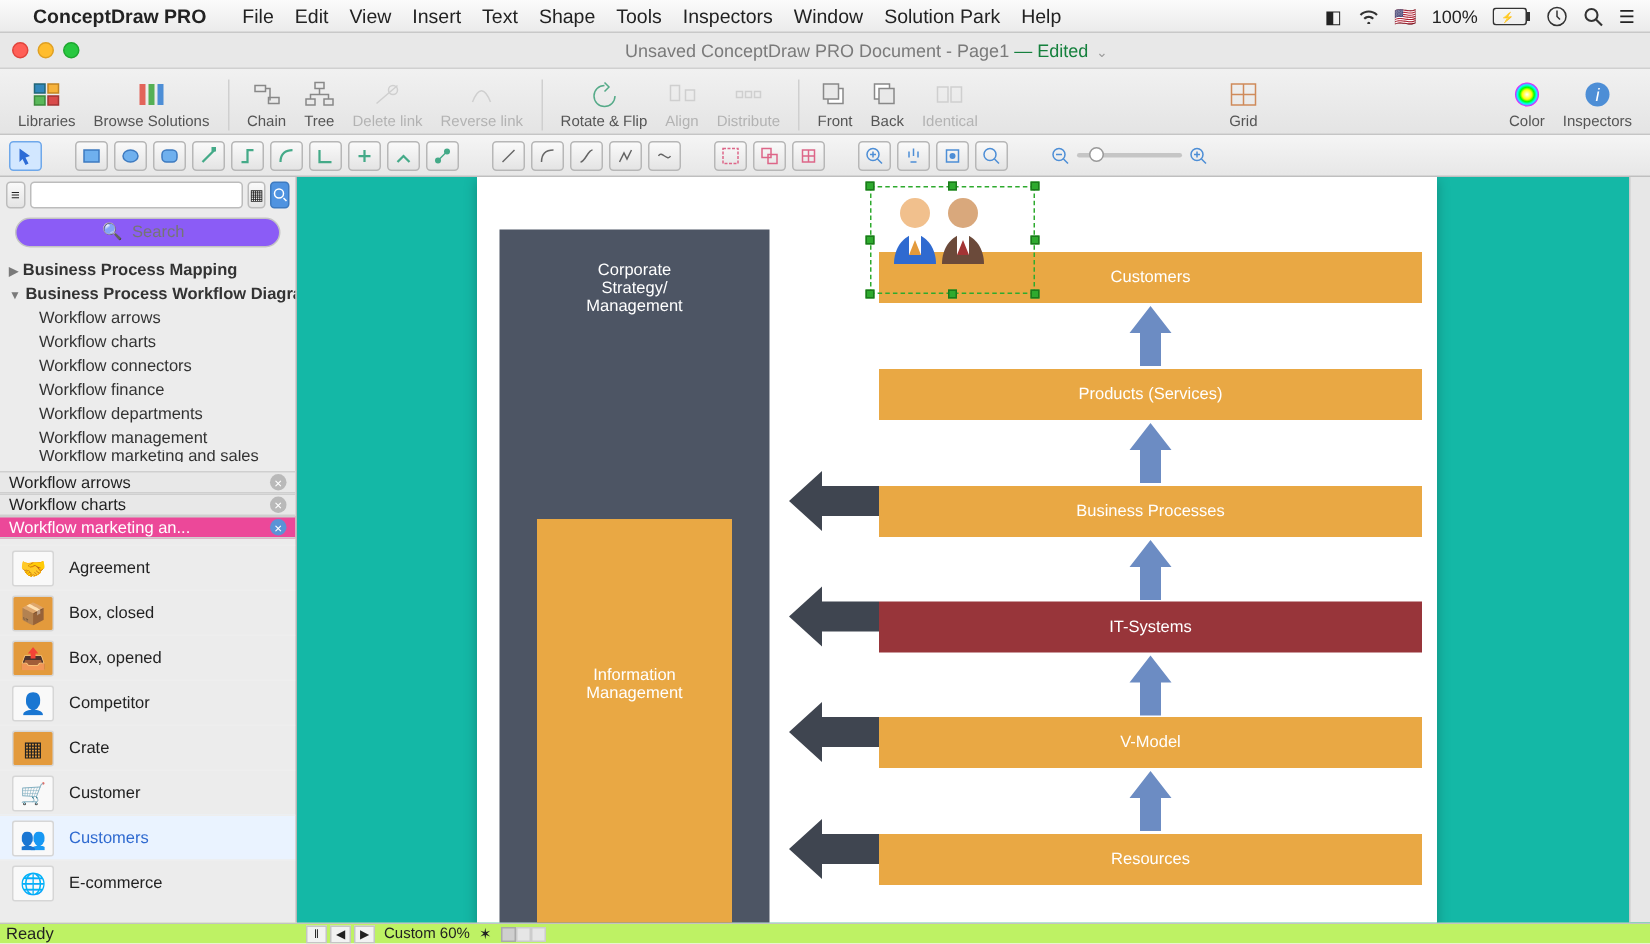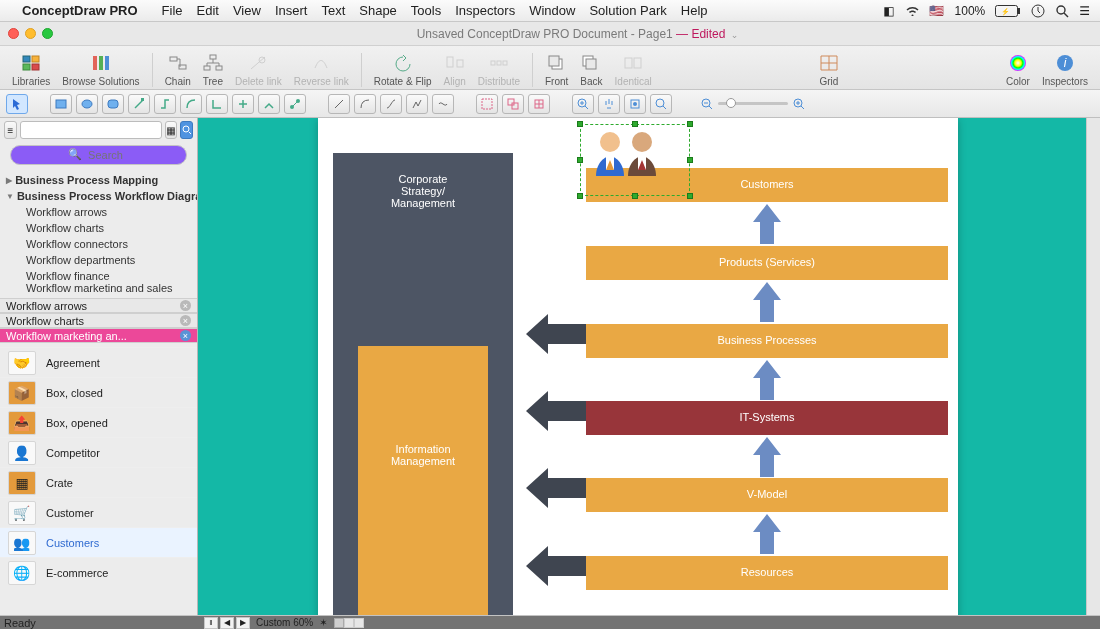--- a/index.html
+++ b/index.html
@@ -14,21 +14,21 @@
 .mac-menu .right span{display:inline-flex;align-items:center;}
 
 
 .titlebar{height:24px;display:flex;align-items:center;padding:0 8px;background:#e8e8e8;border-bottom:1px solid #d0d0d0;font-size:12px;}
 .traffic{display:flex;gap:6px;margin-right:10px;}
 .traffic .dot{width:11px;height:11px;border-radius:50%;}
 .dot.red{background:#ff5f57;border:1px solid #e1443c;}
 .dot.yel{background:#ffbd2e;border:1px solid #dfa023;}
 .dot.grn{background:#28c840;border:1px solid #1ea72f;}
 .titlebar .title{flex:1;text-align:center;color:#7a7a7a;}
-.titlebar .title .edited{color:#be185d;}
+.titlebar .title .edited{color:#15803d;}
 .titlebar .chev{color:#9a9a9a;font-size:9px;margin-left:2px;}
 
 
 .toolbar1{height:44px;background:linear-gradient(#f1f1f1,#e4e4e4);border-bottom:1px solid #c5c5c5;display:flex;align-items:flex-end;padding:0 6px 2px;}
 .toolbar1 .grp{display:flex;flex-direction:column;align-items:center;justify-content:flex-end;margin:0 6px;font-size:10px;color:#555;}
 .toolbar1 .grp .icn{height:22px;display:flex;align-items:center;justify-content:center;margin-bottom:2px;}
 .toolbar1 .disabled{color:#b3b3b3;}
 .toolbar1 .sep{width:1px;height:34px;background:#cfcfcf;margin:0 6px;}
 .toolbar1 .spacer{flex:1;}
 .icn svg{display:block;}
@@ -82,21 +82,21 @@
 .sel-handles .h{position:absolute;width:6px;height:6px;background:#2eaa2e;border:1px solid #1b7a1b;}
 .sel-handles .h.tl{left:-4px;top:-4px;} .sel-handles .h.tr{right:-4px;top:-4px;}
 .sel-handles .h.bl{left:-4px;bottom:-4px;} .sel-handles .h.br{right:-4px;bottom:-4px;}
 .sel-handles .h.tm{left:50%;top:-4px;margin-left:-3px;} .sel-handles .h.bm{left:50%;bottom:-4px;margin-left:-3px;}
 .sel-handles .h.lm{left:-4px;top:50%;margin-top:-3px;} .sel-handles .h.rm{right:-4px;top:50%;margin-top:-3px;}
 
 
 .vscroll{position:absolute;right:0;top:0;bottom:0;width:14px;background:#e7e7e7;border-left:1px solid #c9c9c9;}
 
 
-.bottombar{height:14px;background:#737373;border-top:1px solid #c3c3c3;display:flex;align-items:center;font-size:10px;padding:0 4px;gap:6px;}
+.bottombar{height:14px;background:#bef264;border-top:1px solid #c3c3c3;display:flex;align-items:center;font-size:10px;padding:0 4px;gap:6px;}
 .bottombar .pgctrl{display:flex;gap:2px;margin-left:200px;}
 .bottombar .pgbtn{width:14px;height:12px;border:1px solid #c5c5c5;background:#f2f2f2;display:flex;align-items:center;justify-content:center;font-size:8px;}
 .status{position:absolute;left:4px;bottom:0;font-size:11px;}
 
 
 .ic-grey{color:#6d6d6d;}
 </style>
 </head>
 <body>
 
@@ -485,22 +485,23 @@
           <span class="tri">▶</span>
           <span>Business Process Mapping</span>
         </div>
       <div class="row">
           <span class="tri">▼</span>
           <span>Business Process Workflow Diagrams</span>
         </div>
       <div class="row sub">Workflow arrows</div>
       <div class="row sub">Workflow charts</div>
       <div class="row sub">Workflow connectors</div>
+      <div class="row sub">Workflow finance</div>
       <div class="row sub">Workflow departments</div>
-      <div class="row sub">Workflow finance</div>
+      <div class="row sub">Workflow management</div>
       <div class="row sub cut" style="height:8px;overflow:hidden">Workflow marketing and sales</div>
     </div>
 
     <div class="openlib">
       <div class="librow">
           <span>Workflow arrows</span>
           <span class="x">×</span>
         </div>
       <div class="librow">
           <span>Workflow charts</span>

